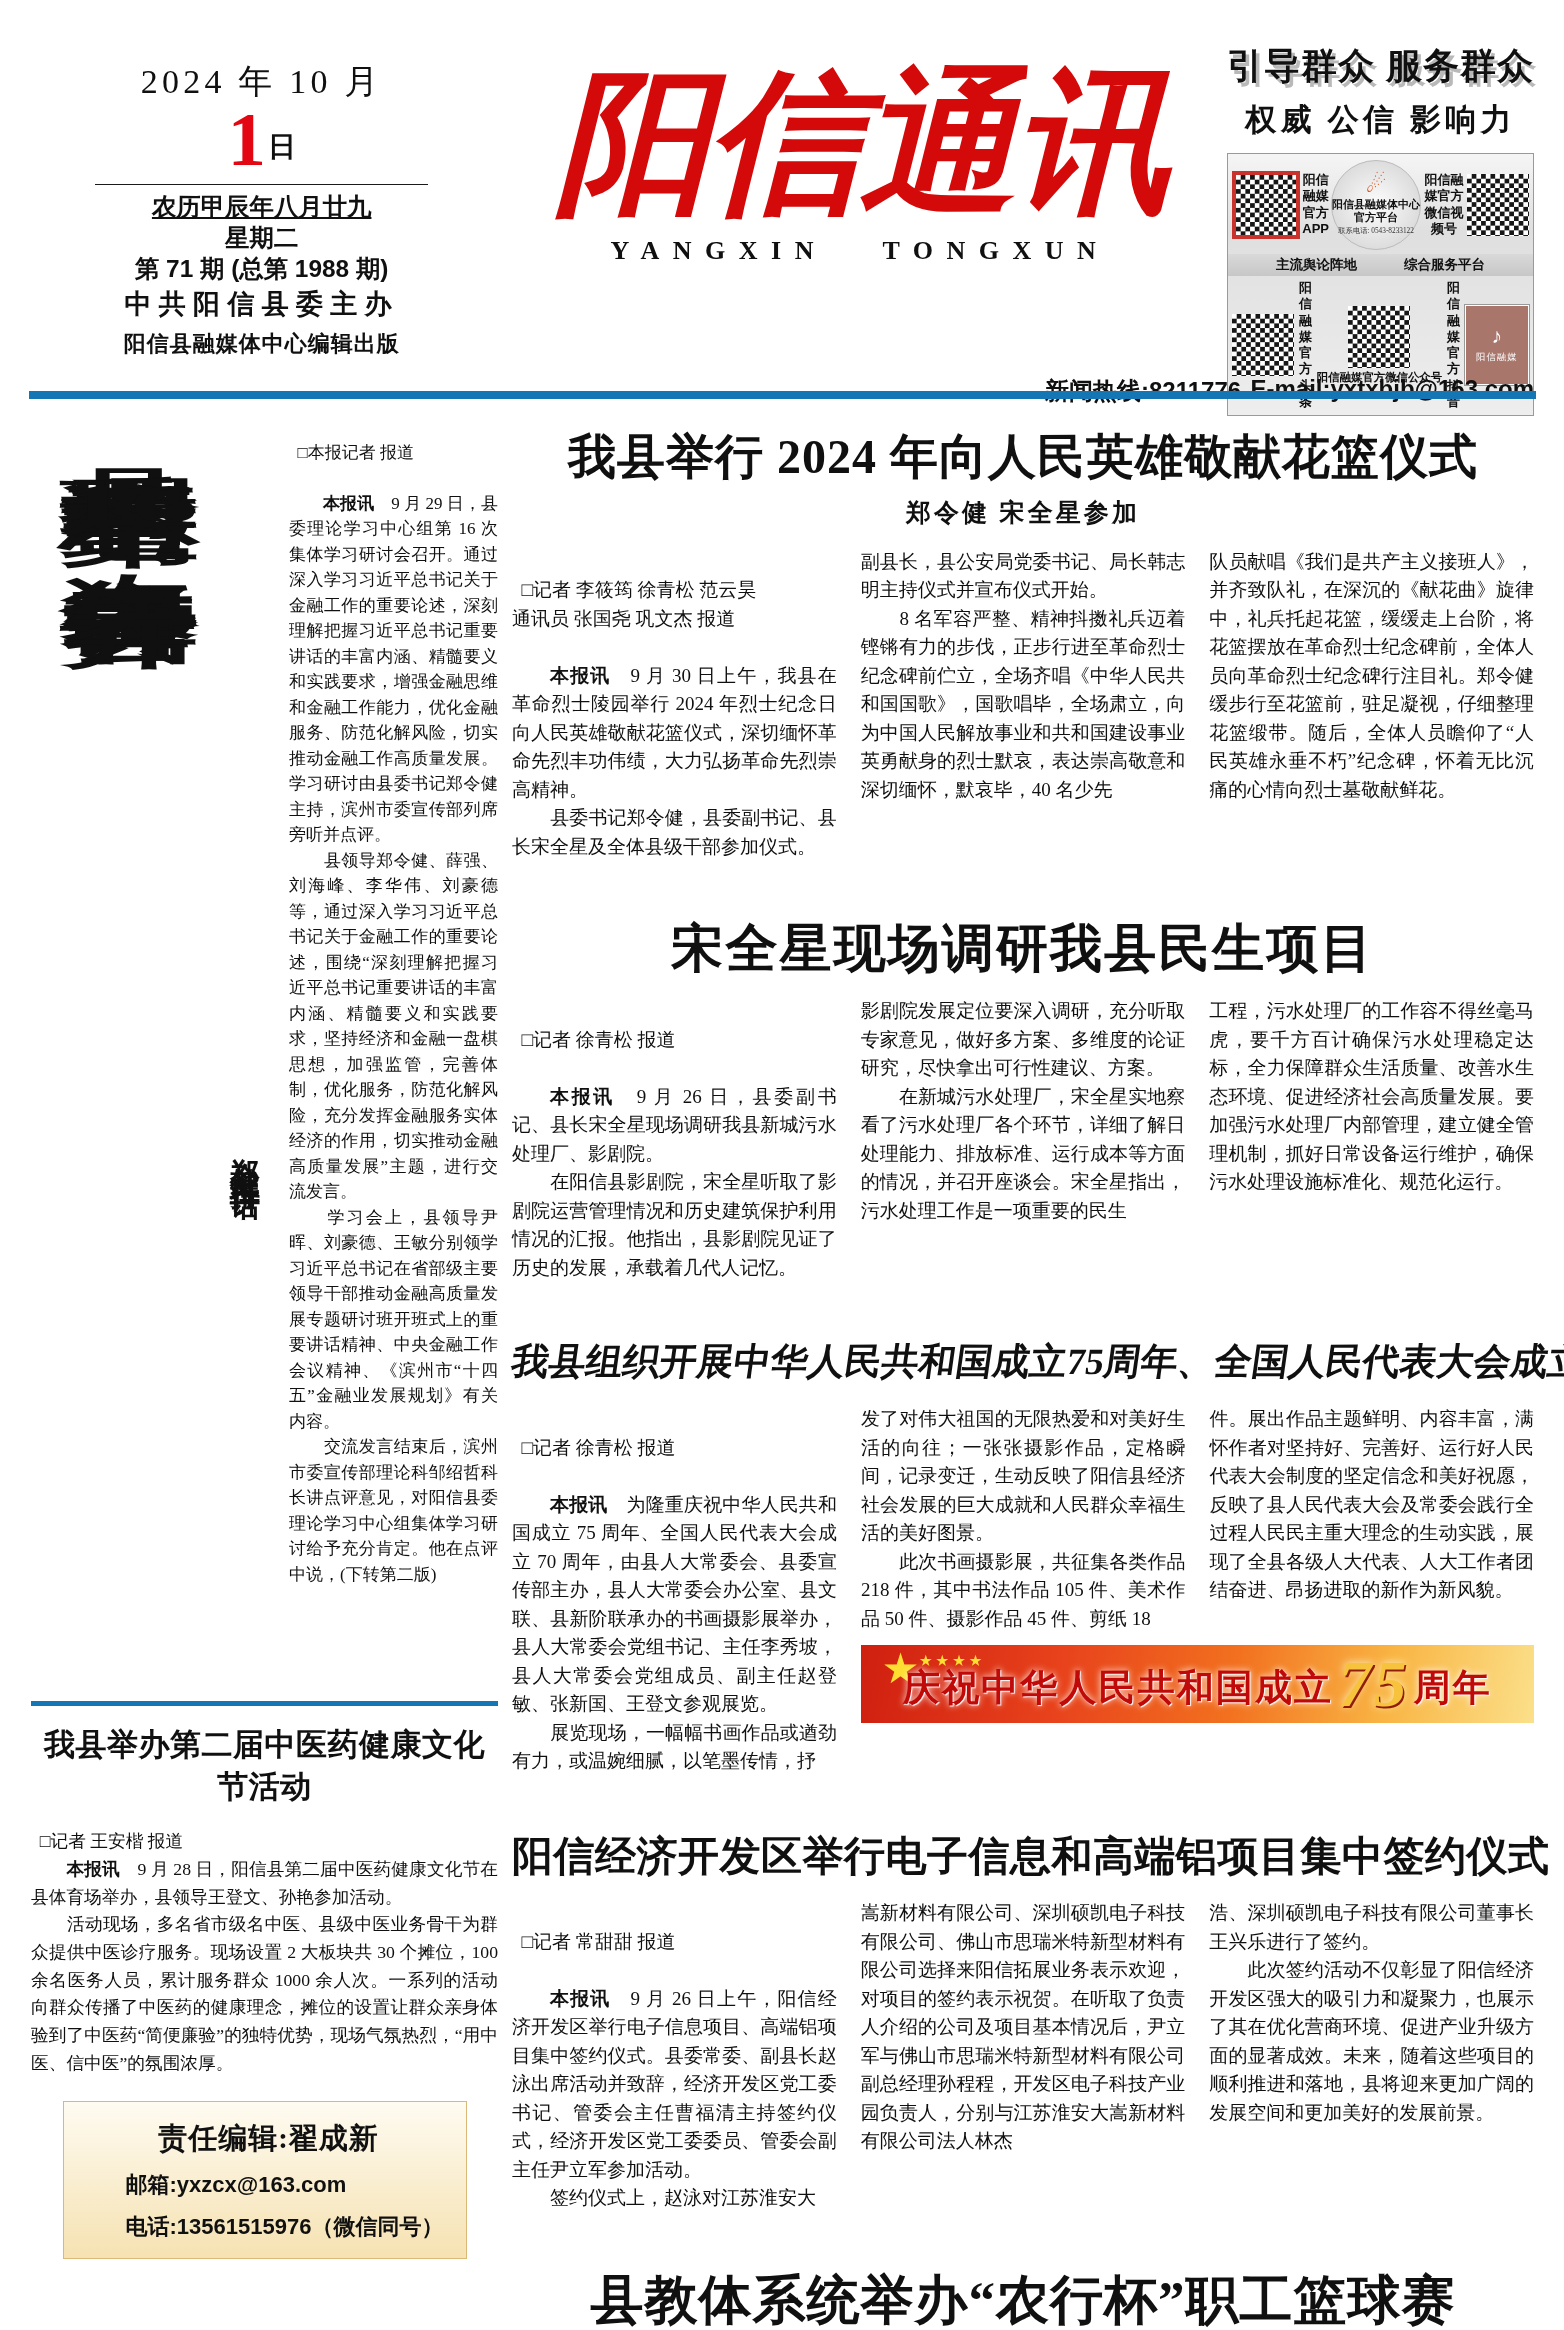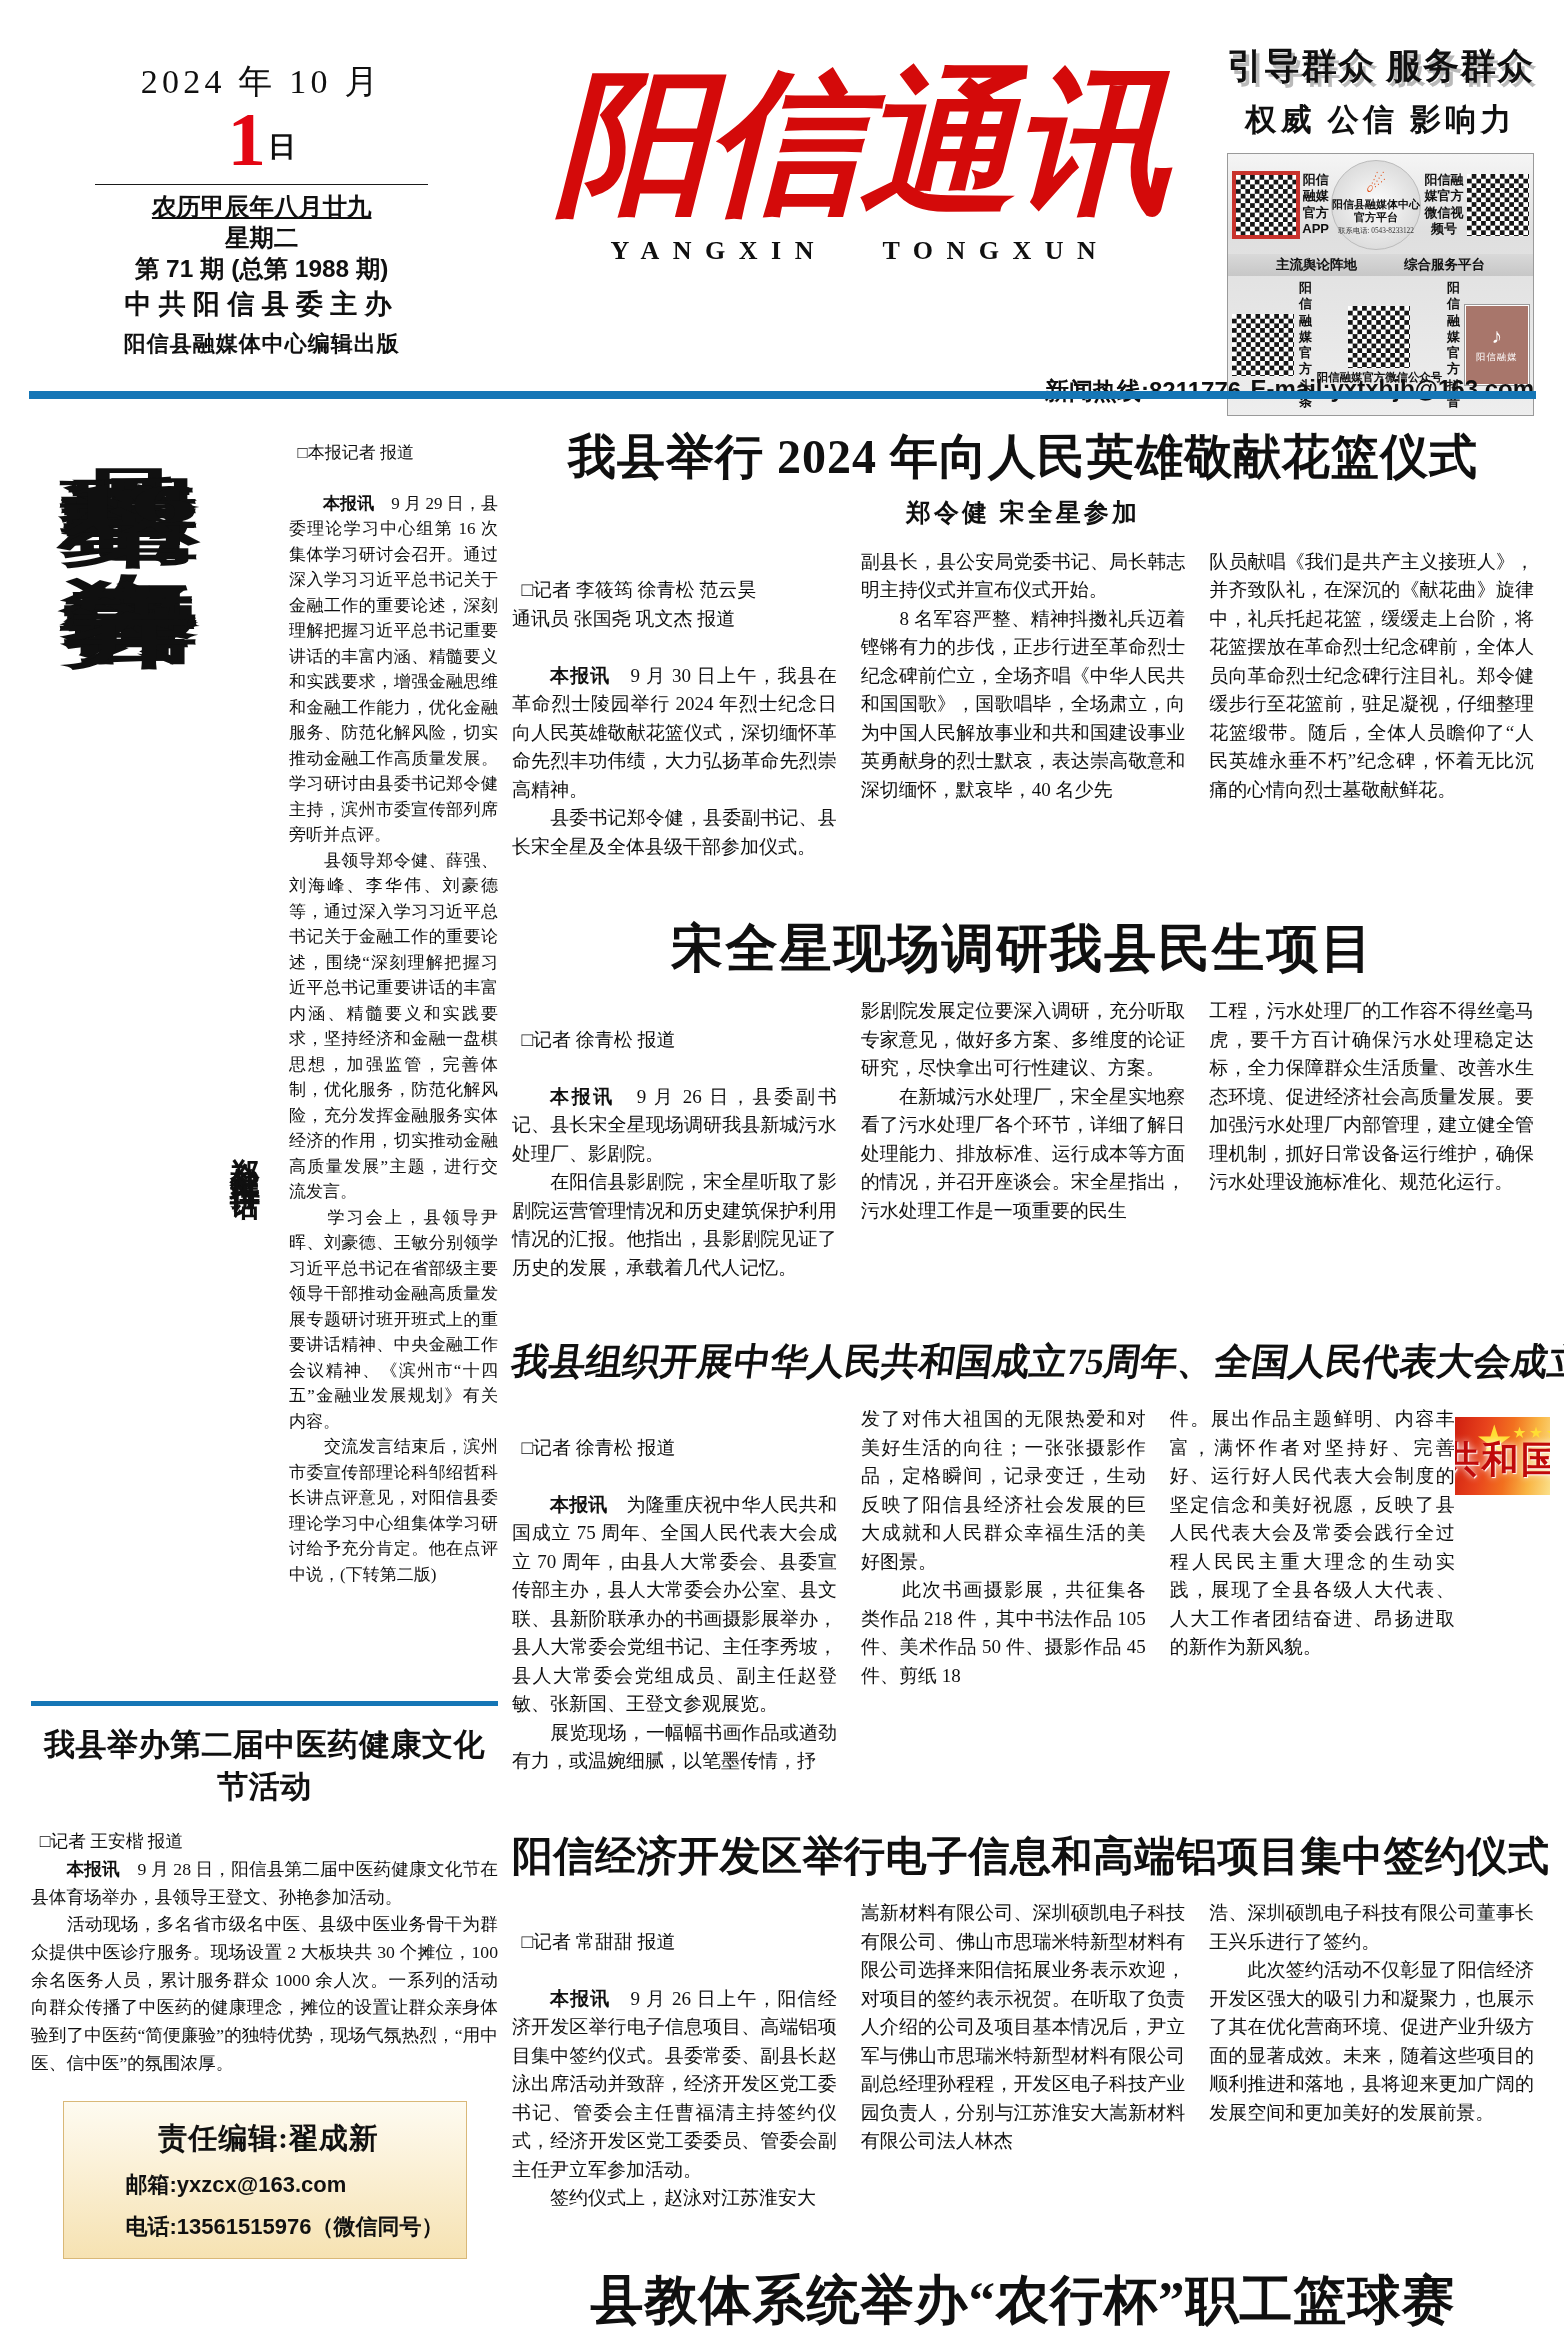--- a/index.html
+++ b/index.html
@@ -87,21 +87,21 @@
   .a1-h{font-size:48px;letter-spacing:1px;}
   .a-subhead{text-align:center;font-size:25px;font-weight:bold;margin-top:12.5px;letter-spacing:3.1px;}
   .a2-h{font-size:52px;letter-spacing:2.1px;}
   .a3-h{font-size:37px;transform:skewX(-8deg);letter-spacing:0px;}
   .a4-h{font-size:41px;letter-spacing:0.5px;}
   .a5-h{font-size:53px;letter-spacing:1px;}
   .cols{display:flex;gap:24px;margin-top:19px;}
   .col{flex:1;font-size:19px;line-height:1.5;text-align:justify;white-space:pre-line;}
   .a3-cols{display:flex;gap:24px;margin-top:23px;}
   .a3-col1{width:325px;flex:0 0 auto;}
-  .a3-right{flex:1;display:flex;flex-direction:row;}
+  .a3-right{flex:1;display:flex;flex-direction:column;}
   .cols2{display:flex;gap:24px;}
   .banner{margin-top:11.4px;height:78px;position:relative;overflow:hidden;display:flex;align-items:center;
           justify-content:center;background:linear-gradient(100deg,#cf1f10,#e8431c 30%,#f2701f 55%,#f9b544 78%,#fbe08a);}
   .banner-stars{position:absolute;left:21px;top:5.2px;color:#ffde32;}
   .star-big{font-size:37px;line-height:1;}
   .star-small{font-size:13.5px;letter-spacing:3.1px;vertical-align:15.6px;}
   .banner-text{position:relative;font-size:37px;font-weight:900;color:#c00a0a;letter-spacing:2.1px;
                text-shadow:0 0 7.3px #fff,1px 1px 1px #fff;white-space:nowrap;}
   .banner-num{font-size:66px;color:#f8c33c;font-style:italic;
               text-shadow:1.6px 1.6px 0 #8f1d06,0 0 8.3px #fff4c0;vertical-align:-6.2px;padding:0 5.2px;}

